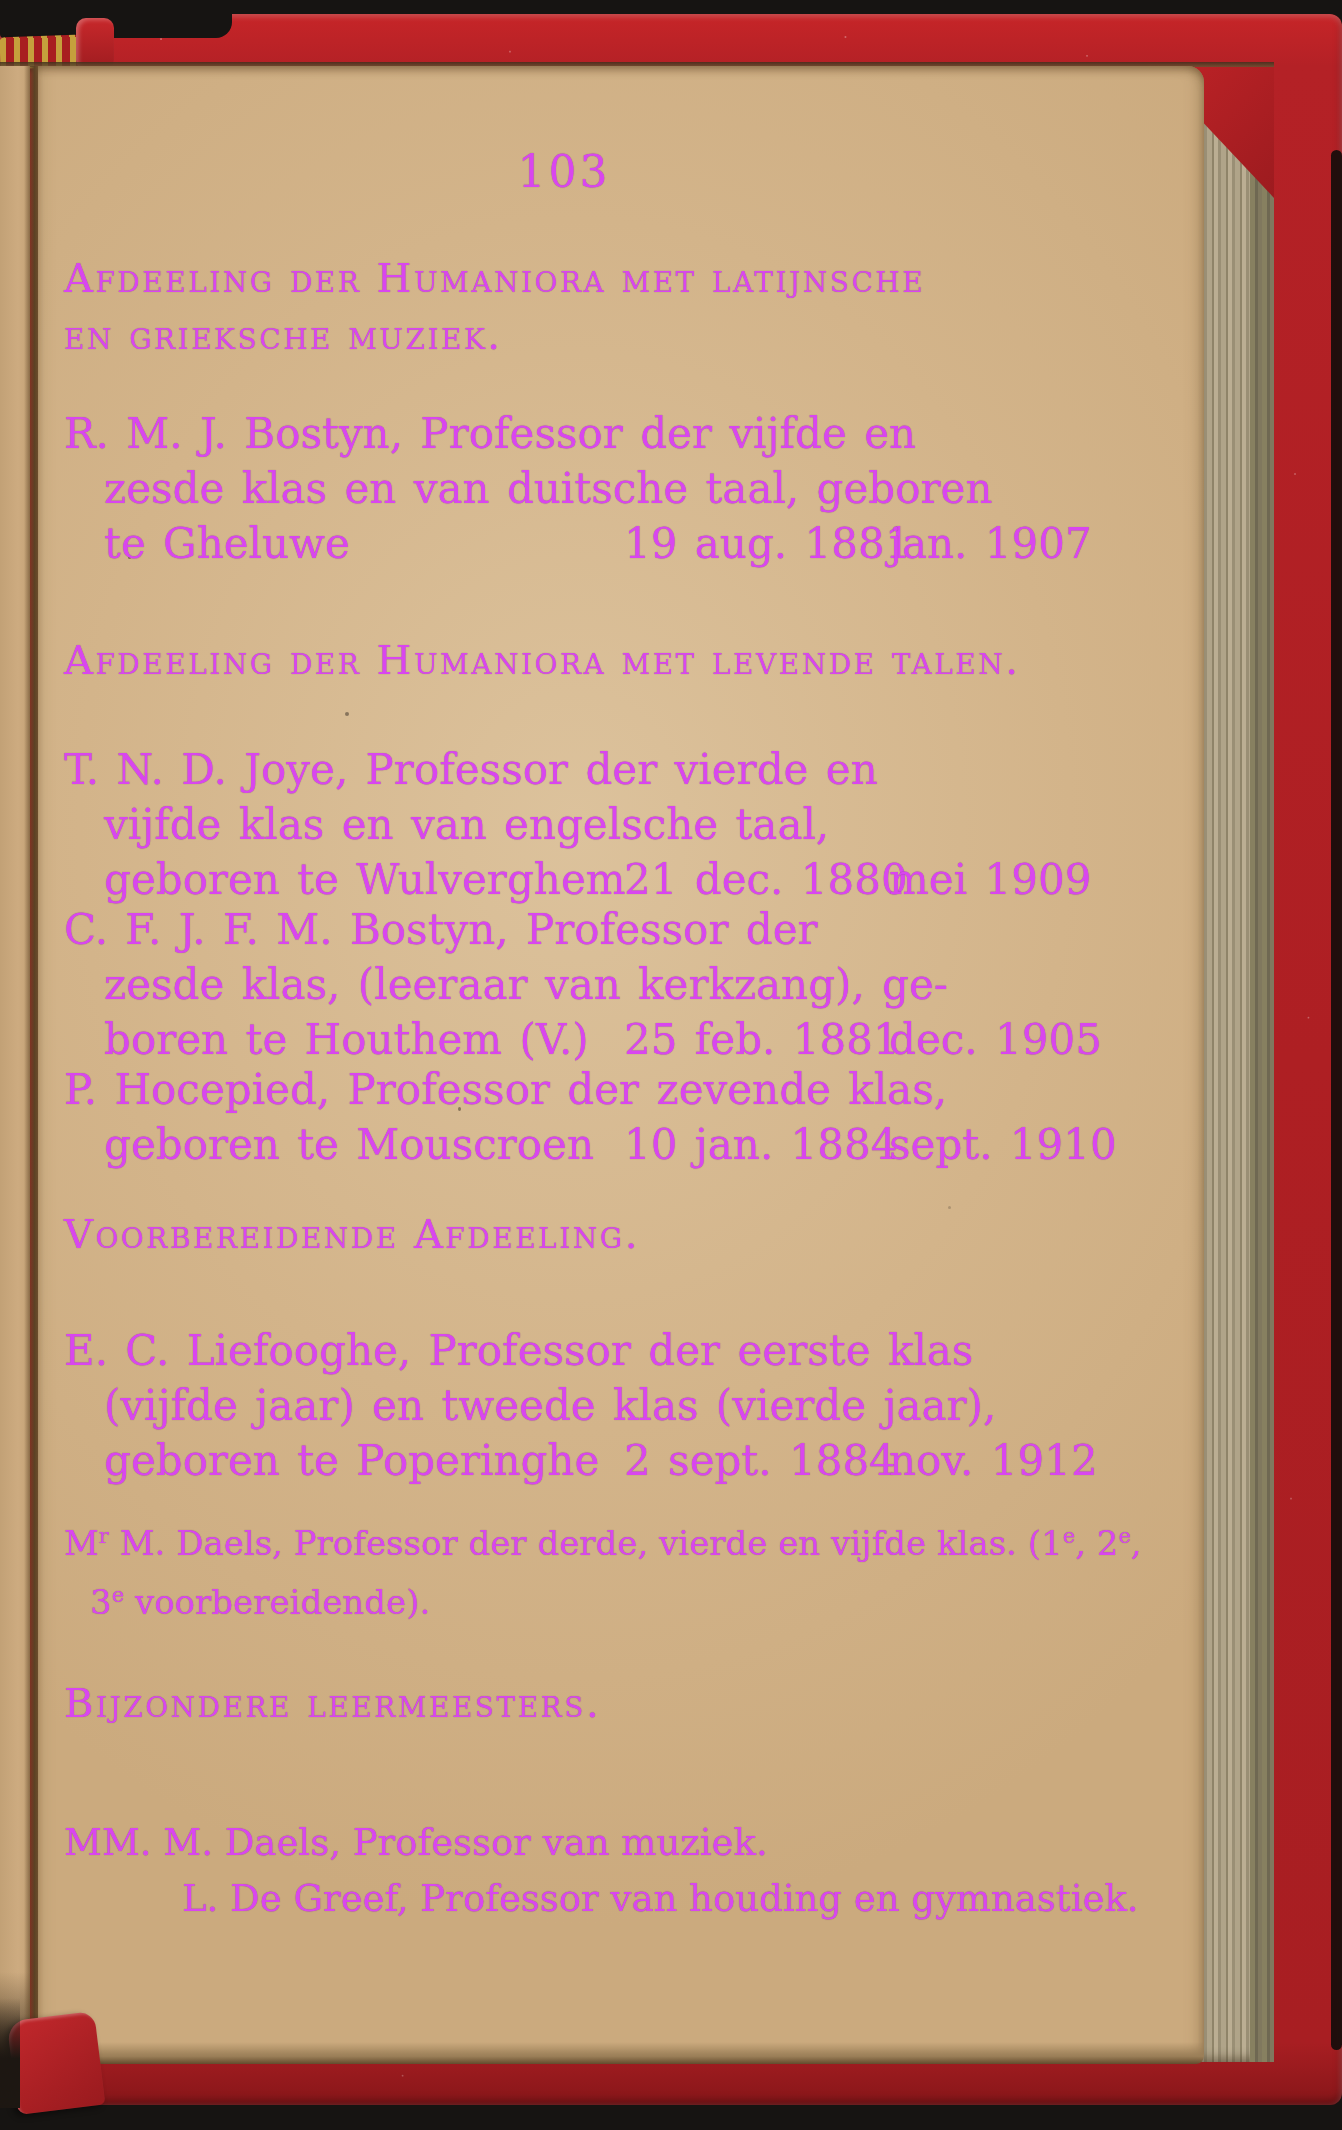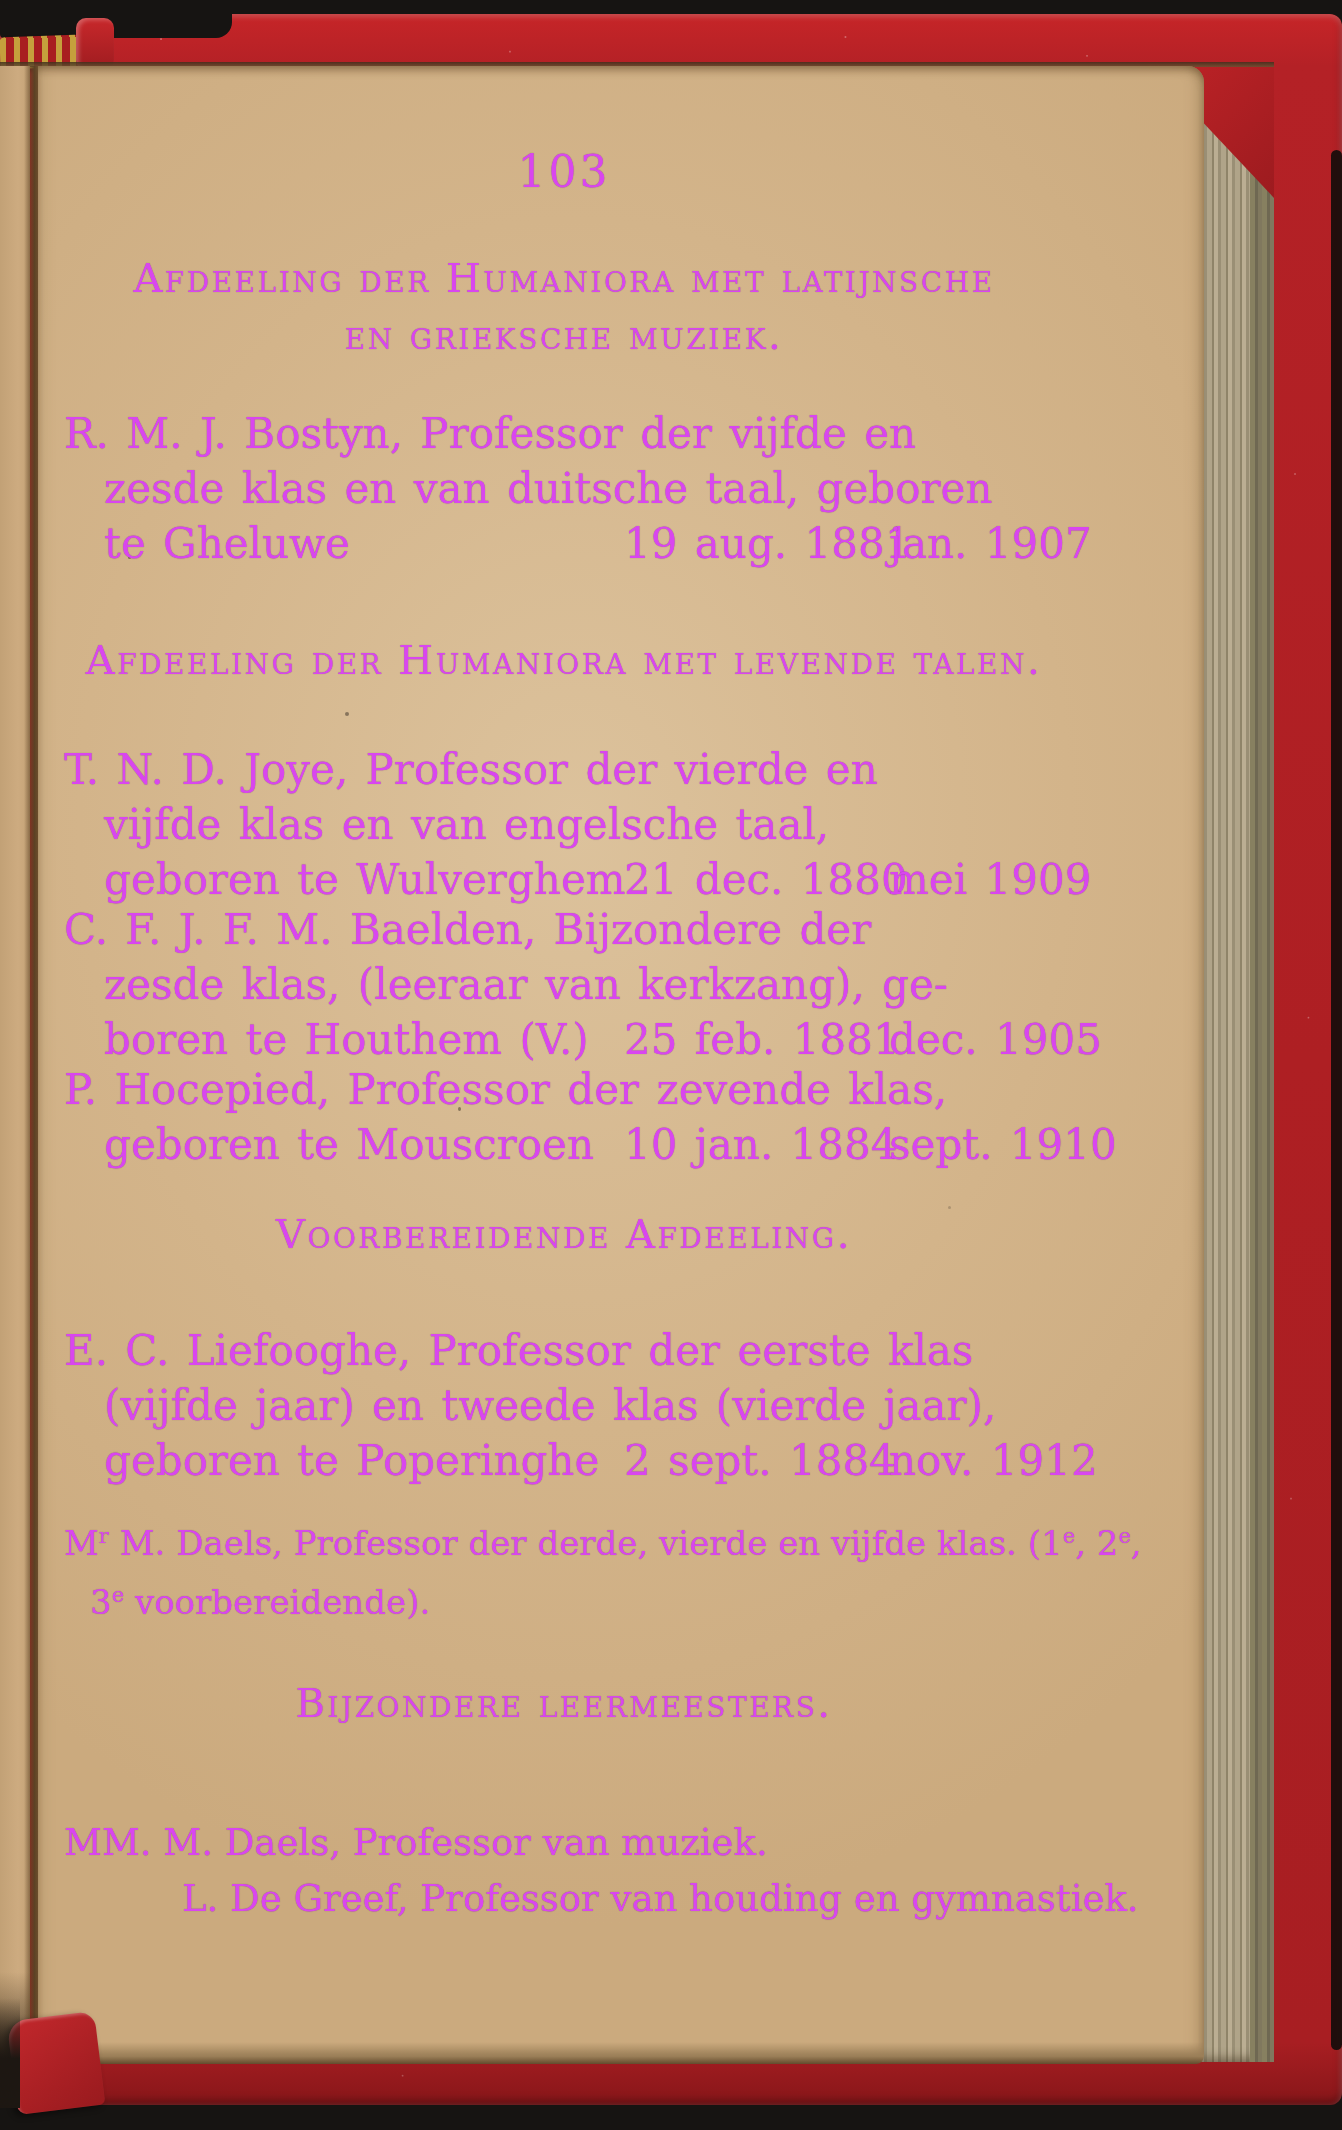--- a/index.html
+++ b/index.html
@@ -105,21 +105,21 @@
   .gap-bl{
     position:absolute;left:0;top:1998px;width:20px;height:110px;
     background:linear-gradient(180deg,rgba(22,18,14,0),#1d1712 55%);
   }
   .speck{position:absolute;border-radius:50%;background:rgba(70,58,46,.55);}
   
   .txt{position:absolute;left:64px;width:1000px;color:#d946ef;
        text-shadow:0 0 1px rgba(56,51,46,.45);}
   .pagenum{top:146px;text-align:center;font-size:44px;letter-spacing:3px;}
   .heading{font-variant:small-caps;font-size:40px;letter-spacing:2.5px;
-           text-align:center;line-height:57px;}
+           text-align:left;line-height:57px;}
   .h1{top:250px;}
   .h2{top:632px;}
   .h3{top:1206px;}
   .h4{top:1675px;}
   .entry{font-size:42px;line-height:55px;word-spacing:4px;}
   .e1{top:406px;}
   .e2{top:742px;}
   .e3{top:902px;}
   .e4{top:1062px;}
   .e5{top:1316px;margin-top:7px;}
@@ -189,21 +189,21 @@
     <div class="line">T. N. D. Joye, Professor der vierde en</div>
     <div class="line ind">vijfde klas en van engelsche taal,</div>
     <div class="line ind dateline">
       <span>geboren te Wulverghem</span>
       <span class="birth">21 dec. 1880</span>
       <span class="appt">mei 1909</span>
     </div>
   </div>
 
   <div class="txt entry e3">
-    <div class="line">C. F. J. F. M. Baelden, Bijzondere der</div>
+    <div class="line">C. F. J. F. M. Bostyn, Professor der</div>
     <div class="line ind">zesde klas, (leeraar van kerkzang), ge-</div>
     <div class="line ind dateline">
       <span>boren te Houthem (V.)</span>
       <span class="birth">25 feb. 1881</span>
       <span class="appt">dec. 1905</span>
     </div>
   </div>
 
   <div class="txt entry e4">
     <div class="line">P. Hocepied, Professor der zevende klas,</div>

